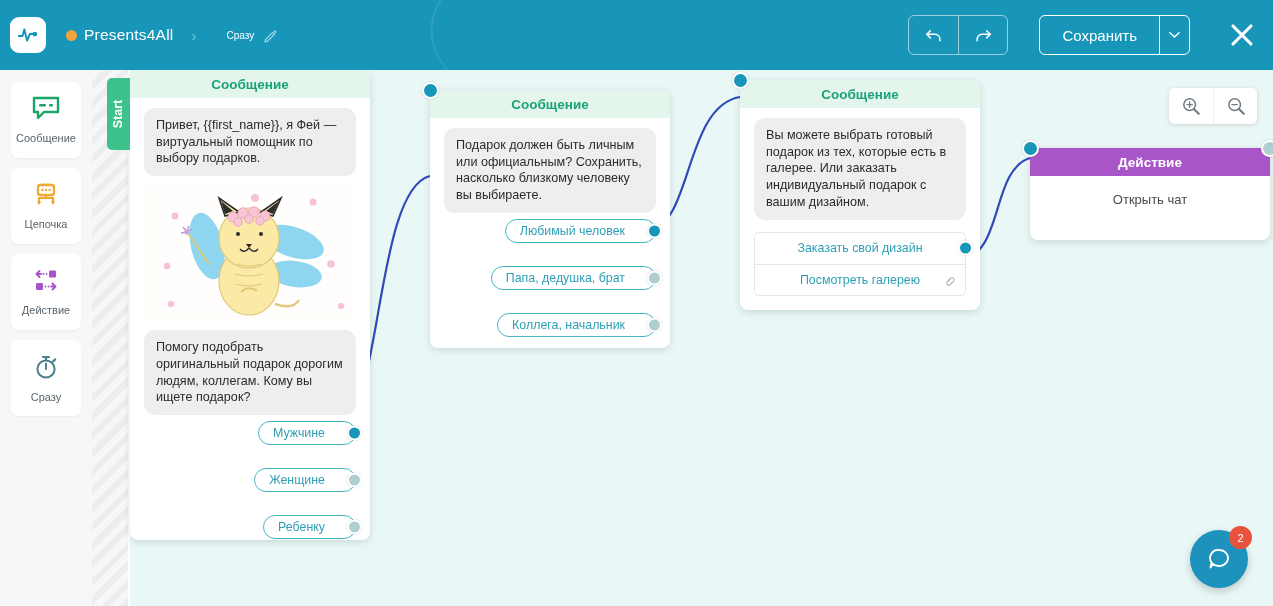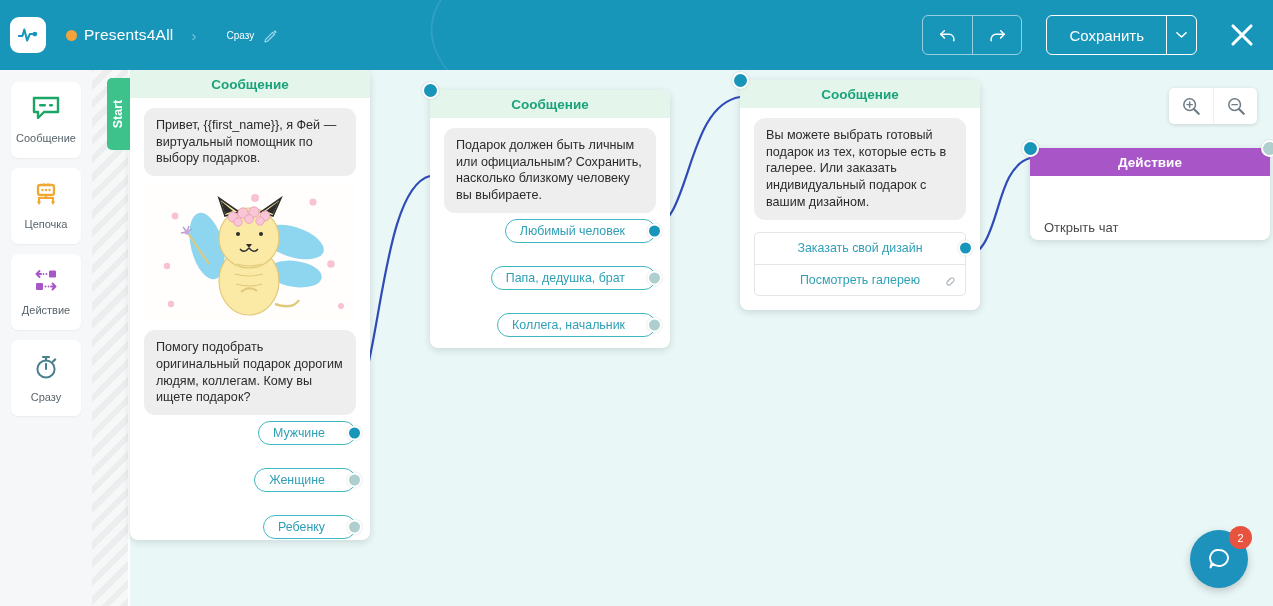--- a/index.html
+++ b/index.html
@@ -47,21 +47,21 @@
     margin-left: 18px; color: rgba(255,255,255,.45); font-size: 15px;
   }
   .tab-name-wrap {
     display: flex; align-items: center; gap: 9px; margin-left: 30px;
   }
   .tab-name { color: #ffffff; font-size: 10px; }
   .pencil-icon { opacity: .85; display: flex; }
 
   .topbar-right {
     margin-left: auto; display: flex; align-items: center;
-    gap: 8px; padding-right: 14px;
+    gap: 15px; padding-right: 14px;
   }
   .undo-group {
     display: flex; border: 1.5px solid rgba(255,255,255,.55);
     border-radius: 6px; overflow: hidden; height: 40px;
   }
   .undo-btn {
     width: 49px; height: 100%;
     display: flex; align-items: center; justify-content: center;
     background: transparent; cursor: pointer;
   }
@@ -510,21 +510,21 @@
           </span>
         </div>
       </div>
     </div>
   </div>
 
   <div class="node" id="n4" style="left:938px; top:78px; width:240px; height:92px;">
     <div class="endpoint on" style="left:-8px; top:-8px;"></div>
     <div class="endpoint off" style="right:-8px; top:-8px;"></div>
     <div class="node-head head-action">Действие</div>
-    <div class="node-body" style="margin-top:28px;">
+    <div class="node-body" style="text-align:center;">
       <div style="font-size:13px; color:#4a4a4a; padding-top:6px;">Открыть чат</div>
     </div>
   </div>
 
   <div class="zoom-ctl">
     <div class="zoom-btn">
       <svg width="20" height="20" viewBox="0 0 22 22">
         <circle cx="9.5" cy="9.5" r="6.4" fill="none" stroke="#6d7c85" stroke-width="1.7"></circle>
         <path d="M14.2 14.2 L19.5 19.5" stroke="#6d7c85" stroke-width="2.4" stroke-linecap="round"></path>
         <path d="M9.5 6.6 V12.4 M6.6 9.5 H12.4" stroke="#6d7c85" stroke-width="1.6" stroke-linecap="round"></path>

